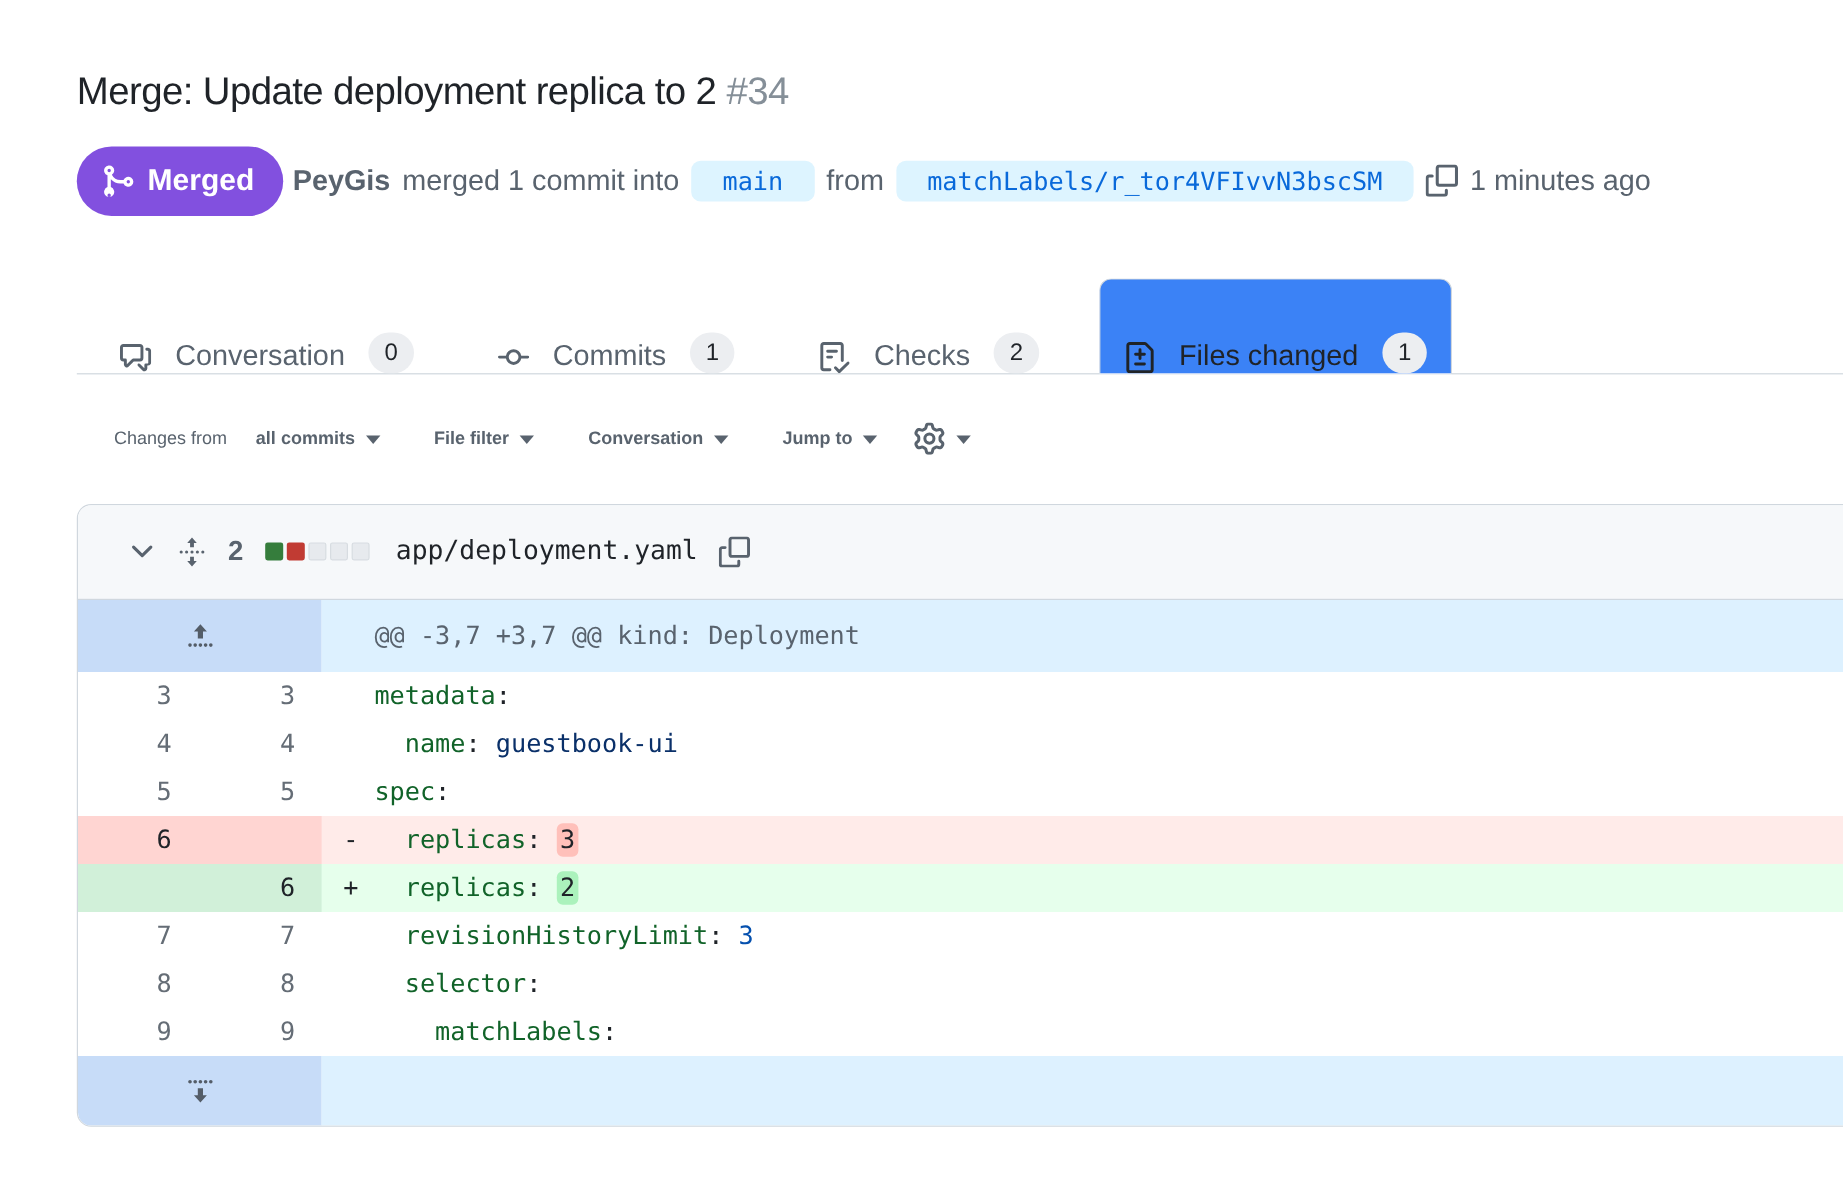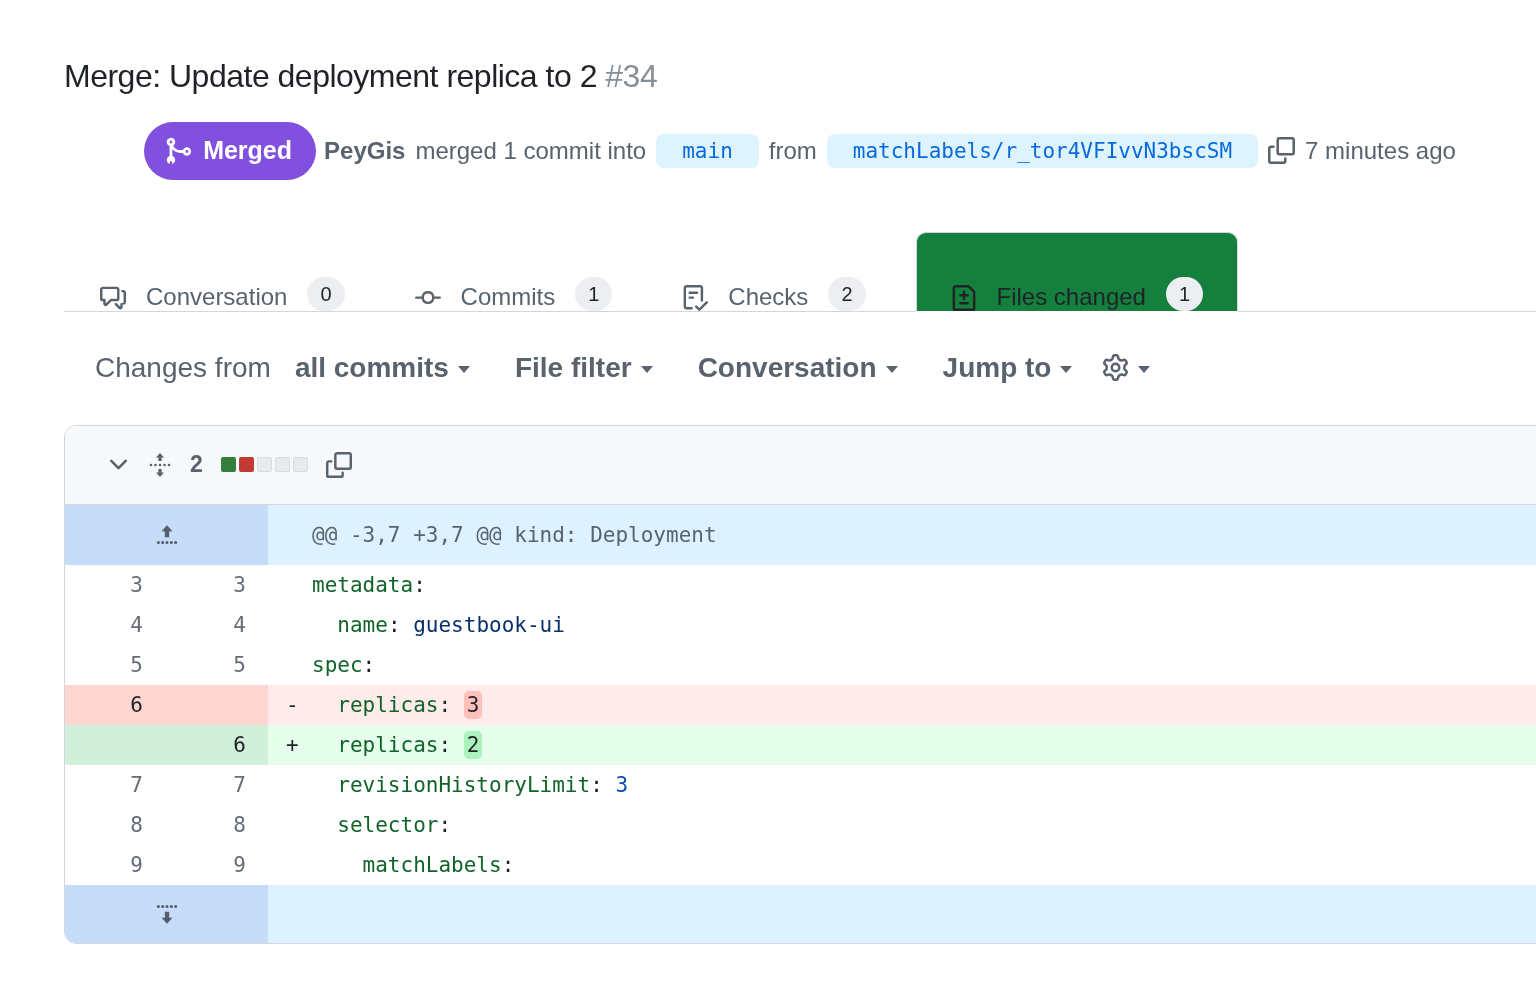--- a/index.html
+++ b/index.html
@@ -45,21 +45,20 @@
     letter-spacing:-0.5px;
     color:var(--text-primary);
   }
   .pr-number{color:#858f98;font-weight:400;}
 
   .status-row{
     margin:24px 0 0 64px;
     display:flex;
     align-items:center;
     gap:8px;
-    justify-content:center;
   }
   .merged-badge{
     display:inline-flex;
     align-items:center;
     gap:10px;
     height:58px;
     padding:0 24px 0 19px;
     border-radius:999px;
     background:var(--merged-purple);
     color:#fff;
@@ -104,48 +103,48 @@
     height:79px;
     padding:0 20px;
     font-size:24px;
     color:var(--text-muted);
     background:none;border:none;cursor:pointer;
     white-space:nowrap;
   }
   .tab svg{flex:none;}
   .tab.active{
     color:var(--text-primary);
-    background:#15803d;
+    background:#3b82f6;
     border:1px solid var(--border);
     border-bottom:1px solid #fff;
     border-radius:10px 10px 0 0;
     height:80px;
     margin-bottom:-1px;
-    padding:0 34px;
+    padding:0 20px;
   }
   .counter{
     background:var(--counter-bg);
     border-radius:999px;
     padding:3px 13px;
     font-size:20px;
     color:var(--text-primary);
     line-height:1.4;
   }
 
   
   .toolbar{
     margin:40px 0 0 64px;
     padding-left:31px;
     display:flex;
     align-items:center;
     gap:30px;
     font-size:21.5px;
     color:var(--text-muted);
   }
-  .dd{display:flex;align-items:center;gap:9px;background:none;border:none;color:var(--text-muted);font-size:28px;cursor:pointer;white-space:nowrap;}
+  .dd{display:flex;align-items:center;gap:9px;background:none;border:none;color:var(--text-muted);font-size:15px;cursor:pointer;white-space:nowrap;}
   .dd b{font-weight:700;margin-left:15px;}
   .caret{
     width:0;height:0;display:inline-block;
     border-left:6px solid transparent;
     border-right:6px solid transparent;
     border-top:7px solid currentColor;
     margin-top:3px;
   }
 
   
@@ -236,21 +235,21 @@
     <span>merged 1 commit into</span>
     <a class="branch-pill" href="#">main</a>
     <span>from</span>
     <a class="branch-pill" href="#">matchLabels/r_tor4VFIvvN3bscSM</a>
     <button class="icon-btn">
       <svg width="27" height="27" viewBox="0 0 16 16" fill="currentColor">
           <path d="M0 6.75C0 5.784.784 5 1.75 5h1.5a.75.75 0 0 1 0 1.5h-1.5a.25.25 0 0 0-.25.25v7.5c0 .138.112.25.25.25h7.5a.25.25 0 0 0 .25-.25v-1.5a.75.75 0 0 1 1.5 0v1.5A1.75 1.75 0 0 1 9.25 16h-7.5A1.75 1.75 0 0 1 0 14.25Z"></path>
           <path d="M5 1.75C5 .784 5.784 0 6.75 0h7.5C15.216 0 16 .784 16 1.75v7.5A1.75 1.75 0 0 1 14.25 11h-7.5A1.75 1.75 0 0 1 5 9.25Zm1.75-.25a.25.25 0 0 0-.25.25v7.5c0 .138.112.25.25.25h7.5a.25.25 0 0 0 .25-.25v-7.5a.25.25 0 0 0-.25-.25Z"></path>
         </svg>
     </button>
-    <span>7 minutes ago</span>
+    <span>1 minutes ago</span>
   </span>
 </div>
 
 <nav class="tabs">
   <button class="tab">
     <svg width="26" height="26" viewBox="0 0 16 16" fill="currentColor">
         <path d="M1.75 1h8.5c.966 0 1.75.784 1.75 1.75v5.5A1.75 1.75 0 0 1 10.25 10H7.061l-2.574 2.573A1.458 1.458 0 0 1 2 11.543V10h-.25A1.75 1.75 0 0 1 0 8.25v-5.5C0 1.784.784 1 1.75 1ZM1.5 2.75v5.5c0 .138.112.25.25.25h1a.75.75 0 0 1 .75.75v2.19l2.72-2.72a.749.749 0 0 1 .53-.22h3.5a.25.25 0 0 0 .25-.25v-5.5a.25.25 0 0 0-.25-.25h-8.5a.25.25 0 0 0-.25.25Zm13 2a.25.25 0 0 0-.25-.25h-.5a.75.75 0 0 1 0-1.5h.5c.966 0 1.75.784 1.75 1.75v5.5A1.75 1.75 0 0 1 14.25 12H14v1.543a1.458 1.458 0 0 1-2.487 1.03L9.22 12.28a.749.749 0 0 1 .326-1.275.749.749 0 0 1 .734.215l2.22 2.22v-1.69a.75.75 0 0 1 .75-.75h1a.25.25 0 0 0 .25-.25v-5.5Z"></path>
       </svg>
     <span>Conversation</span>
     <span class="counter">0</span>
@@ -323,20 +322,21 @@
         </svg>
     </button>
     <span class="changes-count">2</span>
     <span class="diffstat">
         <span class="sq add"></span>
         <span class="sq del"></span>
         <span class="sq neutral"></span>
         <span class="sq neutral"></span>
         <span class="sq neutral"></span>
       </span>
+    <a class="file-name mono" href="#">app/deployment.yaml</a>
     <button class="icon-btn">
       <svg width="26" height="26" viewBox="0 0 16 16" fill="currentColor">
           <path d="M0 6.75C0 5.784.784 5 1.75 5h1.5a.75.75 0 0 1 0 1.5h-1.5a.25.25 0 0 0-.25.25v7.5c0 .138.112.25.25.25h7.5a.25.25 0 0 0 .25-.25v-1.5a.75.75 0 0 1 1.5 0v1.5A1.75 1.75 0 0 1 9.25 16h-7.5A1.75 1.75 0 0 1 0 14.25Z"></path>
           <path d="M5 1.75C5 .784 5.784 0 6.75 0h7.5C15.216 0 16 .784 16 1.75v7.5A1.75 1.75 0 0 1 14.25 11h-7.5A1.75 1.75 0 0 1 5 9.25Zm1.75-.25a.25.25 0 0 0-.25.25v7.5c0 .138.112.25.25.25h7.5a.25.25 0 0 0 .25-.25v-7.5a.25.25 0 0 0-.25-.25Z"></path>
         </svg>
     </button>
   </div>
 
   <div class="hunk-row">
     <button class="hunk-gutter">

